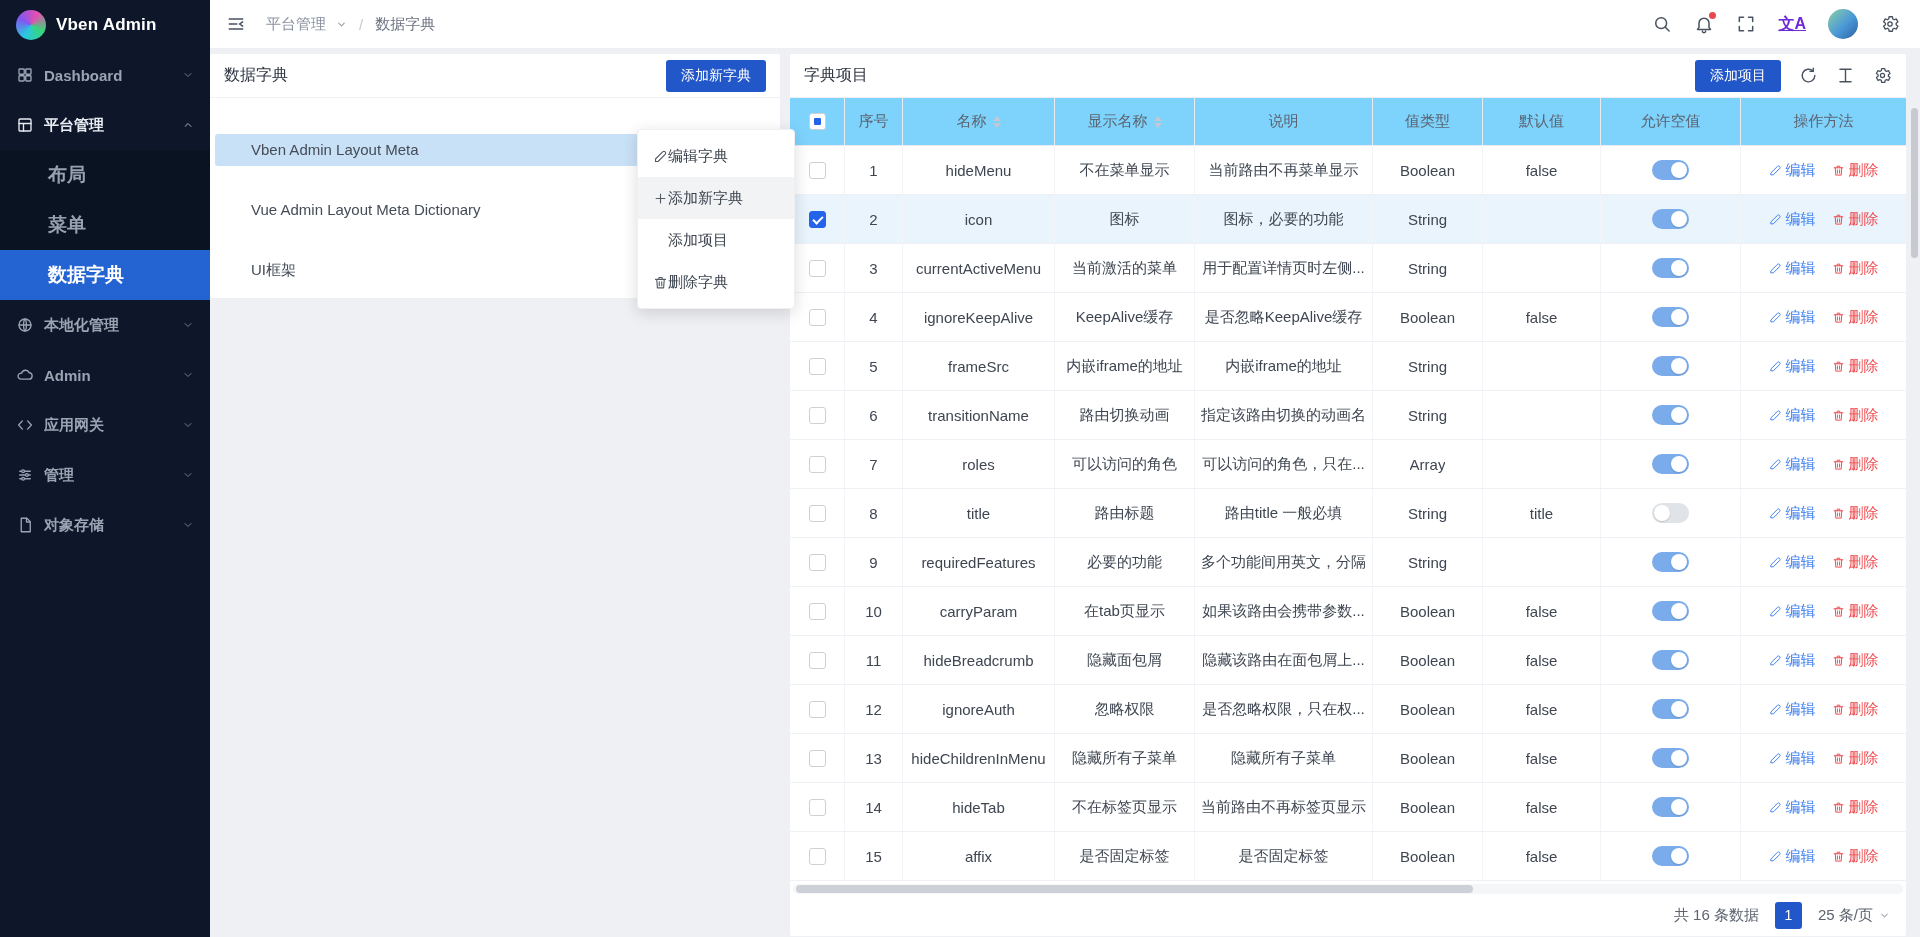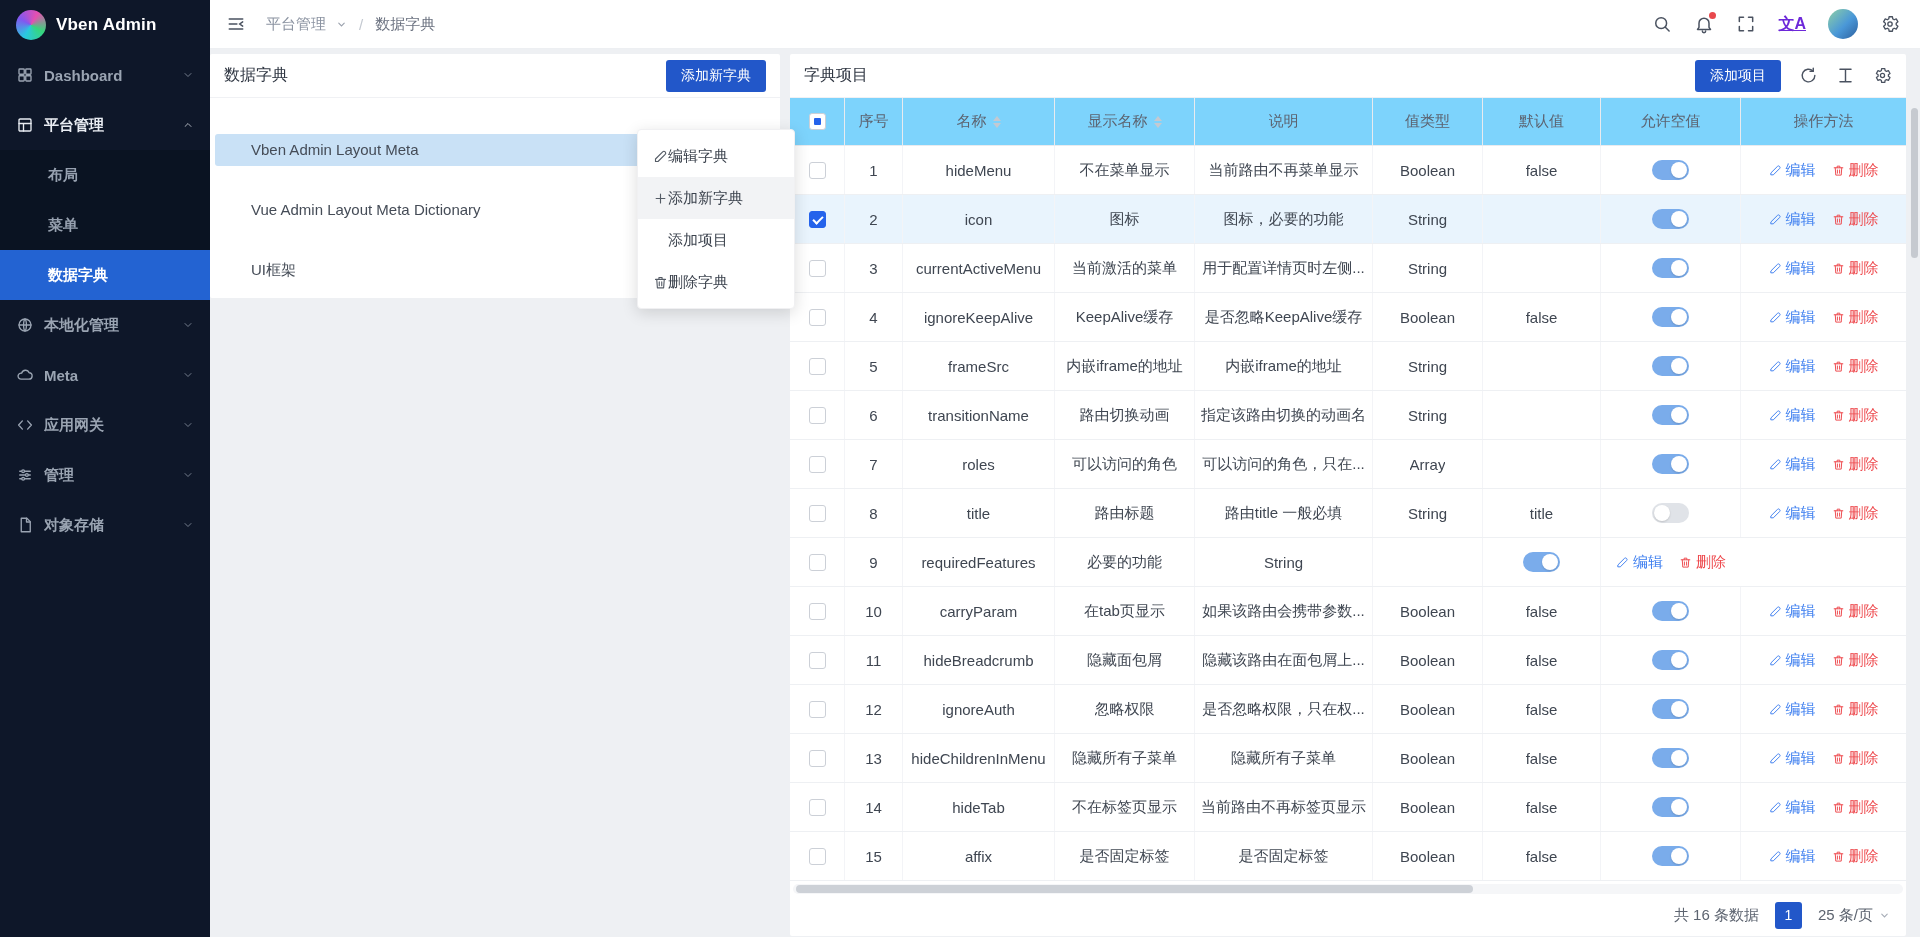--- a/index.html
+++ b/index.html
@@ -22,21 +22,21 @@
   .nav-item { height: 50px; display: flex; align-items: center; padding: 0 16px; gap: 10px;
     color: #9aa4b2; font-size: 15px; cursor: pointer; }
   .nav-item.expanded { color: #e8ecf2; }
   .nav-ic { width: 18px; height: 18px; display: inline-flex; flex-shrink: 0; }
   .nav-ic svg { width: 18px; height: 18px; }
   .nav-label { flex: 1; white-space: nowrap; overflow: hidden; text-overflow: ellipsis; }
   .chev { width: 12px; height: 12px; display: inline-flex; opacity: .8; }
   .chev svg { width: 12px; height: 12px; }
   .chev.up svg { transform: rotate(180deg); }
   .submenu { background: #0a1322; }
-  .sub-item { height: 50px; line-height: 50px; padding-left: 48px; font-size: 15px; color: #97a1b0;
+  .sub-item { height: 50px; line-height: 50px; padding-left: 48px; font-size: 19px; color: #97a1b0;
     cursor: pointer; white-space: nowrap; }
   .sub-item.active { background: #2363d2; color: #fff; }
 
   
   .main { flex: 1; min-width: 0; display: flex; flex-direction: column; }
   .topbar { height: 49px; background: #fff; border-bottom: 1px solid #edeff2;
     display: flex; align-items: center; justify-content: space-between; padding: 0 20px 0 16px; flex-shrink: 0; }
   .tb-left { display: flex; align-items: center; gap: 10px; }
   .tb-ic { width: 20px; height: 20px; display: inline-flex; color: #4a5260; cursor: pointer; position: relative; }
   .tb-ic svg { width: 20px; height: 20px; }
@@ -192,21 +192,21 @@
               <path d="M6 9l6 6 6-6"></path>
             </svg>
           </span>
         </div>
         <div class="nav-item">
           <span class="nav-ic">
             <svg viewBox="0 0 24 24" fill="none" stroke="currentColor" stroke-width="1.8" stroke-linecap="round" stroke-linejoin="round">
               <path d="M7 17.5a4 4 0 1 1 .6-7.9A5.2 5.2 0 0 1 17.5 9 4.2 4.2 0 0 1 17 17.5z"></path>
             </svg>
           </span>
-          <span class="nav-label">Meta</span>
+          <span class="nav-label">Admin</span>
           <span class="chev down">
             <svg viewBox="0 0 24 24" fill="none" stroke="currentColor" stroke-width="1.8" stroke-linecap="round" stroke-linejoin="round">
               <path d="M6 9l6 6 6-6"></path>
             </svg>
           </span>
         </div>
         <div class="nav-item">
           <span class="nav-ic">
             <svg viewBox="0 0 24 24" fill="none" stroke="currentColor" stroke-width="1.8" stroke-linecap="round" stroke-linejoin="round">
               <path d="M8.5 6.5L3.5 12l5 5.5M15.5 6.5l5 5.5-5 5.5"></path>
@@ -704,20 +704,23 @@
                   <span class="cb"></span>
                 </div>
                 <div class="tcell">
                   <span class="ellip">9</span>
                 </div>
                 <div class="tcell">
                   <span class="ellip">requiredFeatures</span>
                 </div>
                 <div class="tcell">
                   <span class="ellip">必要的功能</span>
+                </div>
+                <div class="tcell">
+                  <span class="ellip">多个功能间用英文，分隔</span>
                 </div>
                 <div class="tcell">
                   <span class="ellip">String</span>
                 </div>
                 <div class="tcell">
                   <span class="ellip"></span>
                 </div>
                 <div class="tcell">
                   <span class="sw"></span>
                 </div>

